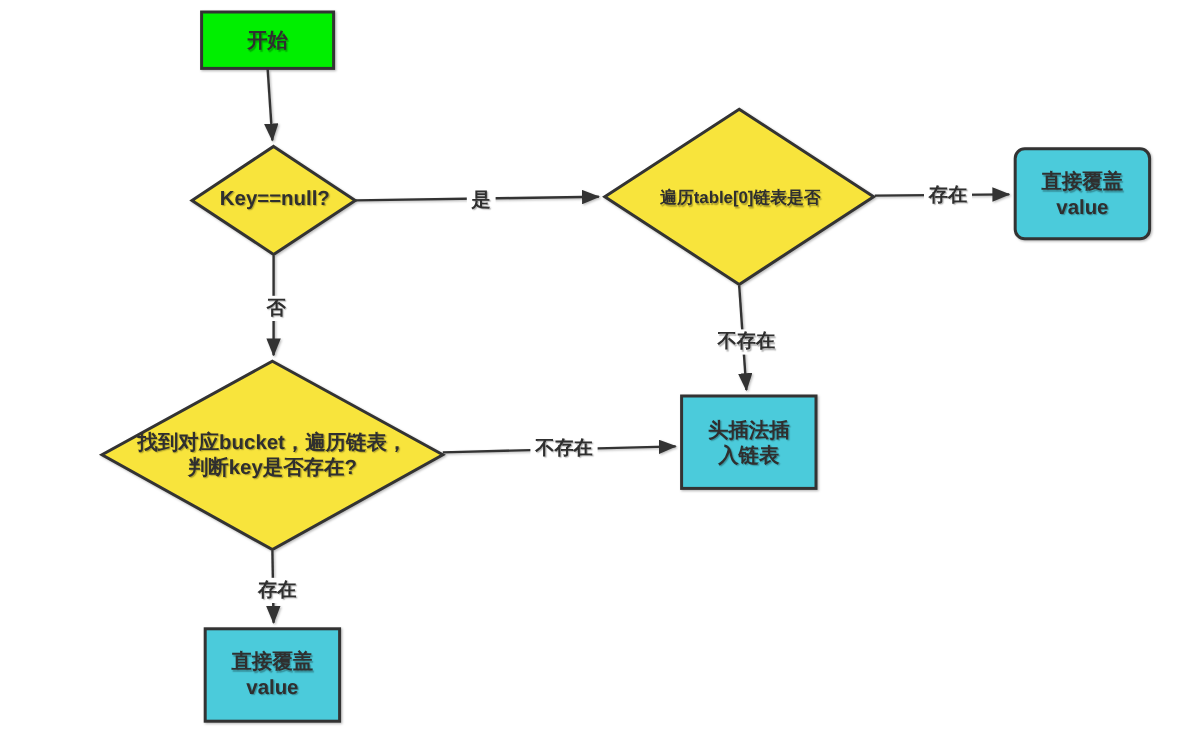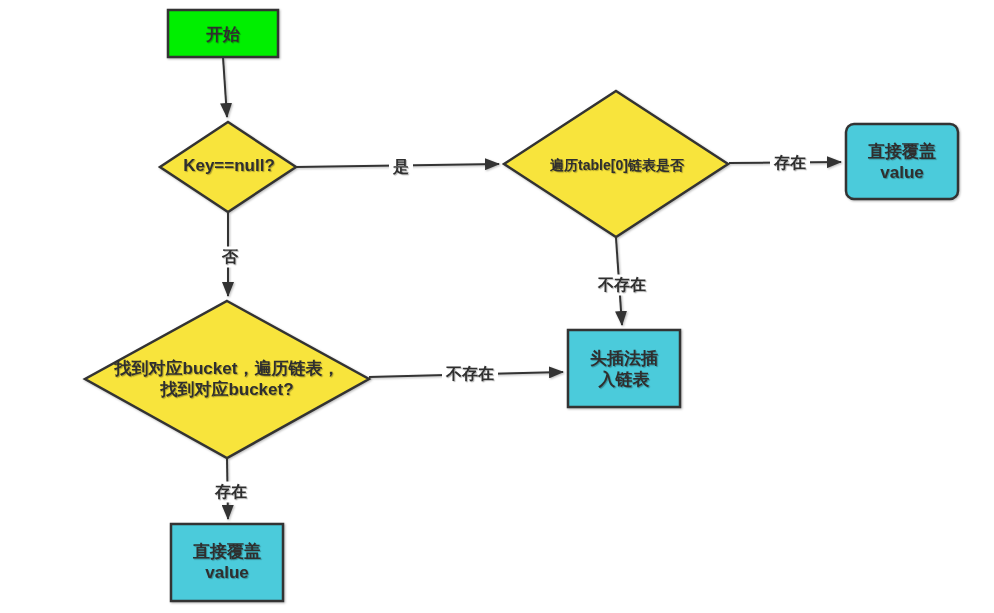--- a/index.html
+++ b/index.html
@@ -100,21 +100,21 @@
     <div>value</div>
   </div>
 
   <div class="node-label" style="left:624px; top:369px;">
     <div>头插法插</div>
     <div>入链表</div>
   </div>
 
   <div class="node-label" style="left:227px; top:379px;">
     <div>找到对应bucket，遍历链表，</div>
-    <div>找到对应bucket?</div>
+    <div>判断key是否存在?</div>
   </div>
 
   <div class="node-label" style="left:227px; top:562px;">
     <div>直接覆盖</div>
     <div>value</div>
   </div>
 
   <div class="edge-label" style="left:401px; top:167px;">是</div>
 
   <div class="edge-label" style="left:790px; top:163px;">存在</div>

